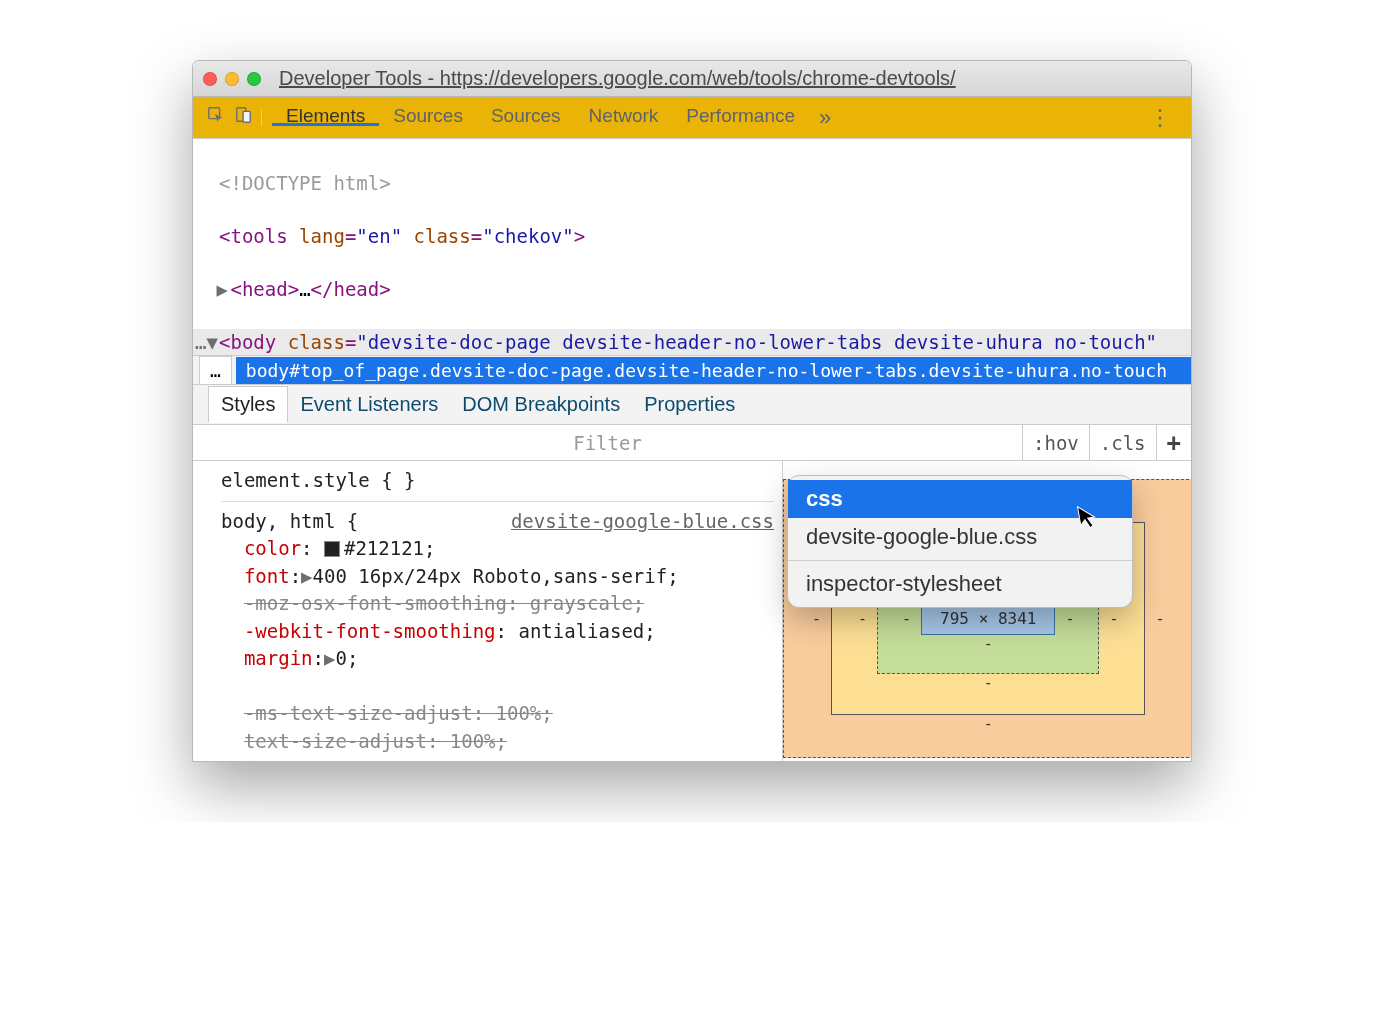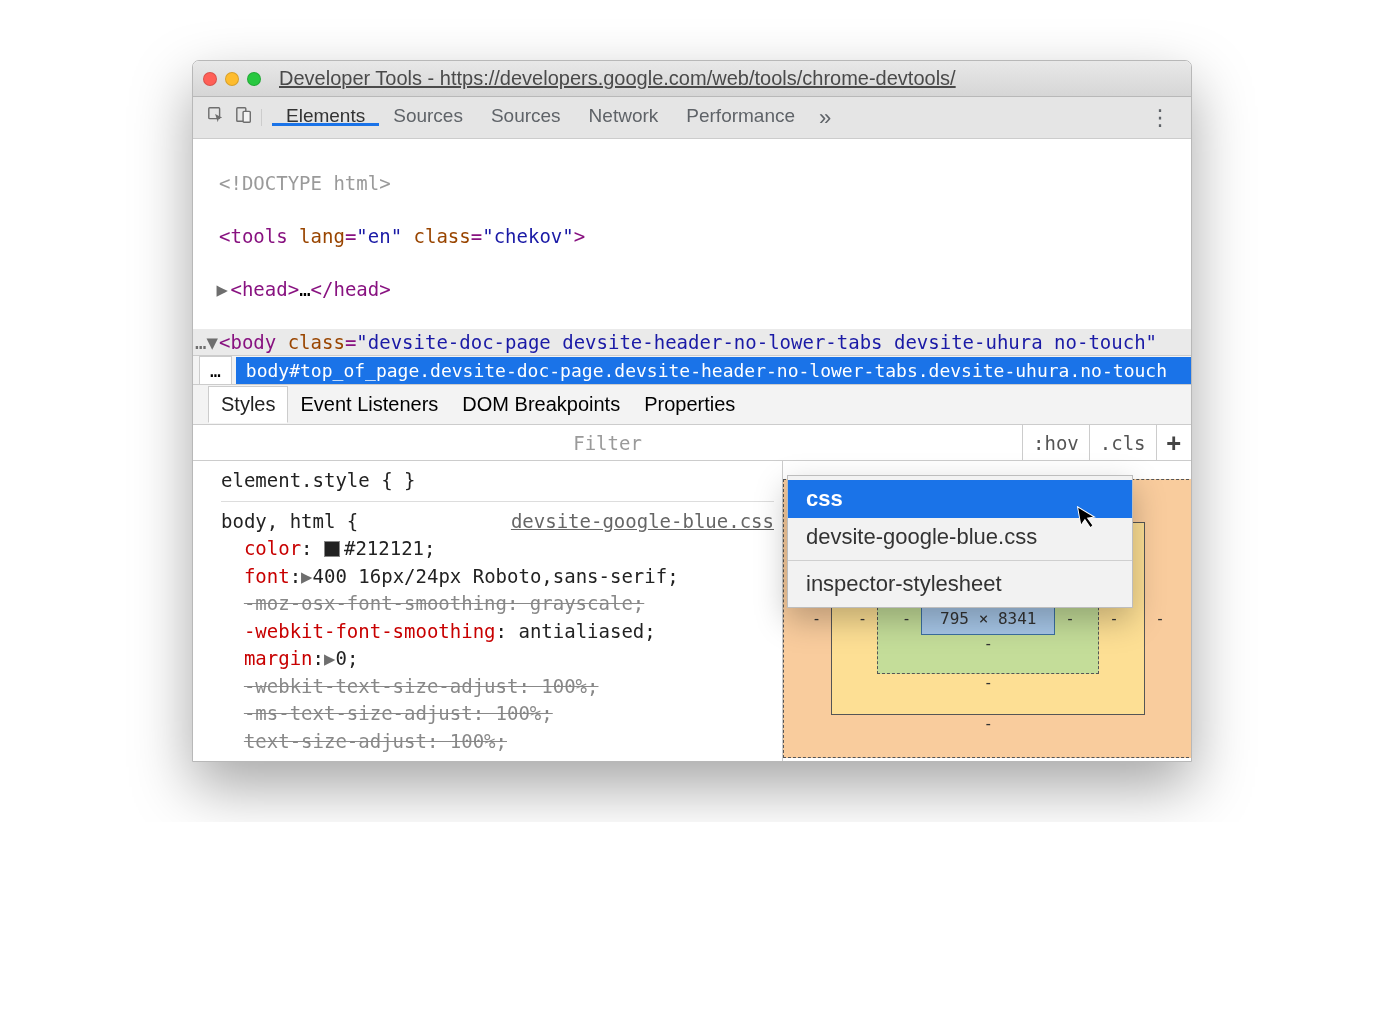--- a/index.html
+++ b/index.html
@@ -35,21 +35,21 @@
   .traffic { display:flex; gap:8px; margin-right:10px; }
   .dot { width:14px; height:14px; border-radius:50%; border:1px solid rgba(0,0,0,.15); }
   .dot.red{background:#ff5f57;} .dot.yellow{background:#febc2e;} .dot.green{background:#28c840;}
   .title { color:#4a4a4a; font-size:20px; white-space:nowrap; overflow:hidden; text-overflow:ellipsis;text-decoration:underline;}
 
   
   .devtools-tabs {
     display:flex;
     align-items:center;
     border-bottom:1px solid #ccc;
-    background:#e5e5e5;
+    background:#eab308;
     height:42px;
     padding:12px 6px;
   }
   .tool-icons { display:flex; align-items:center; gap:10px; padding:0 8px; border-right:1px solid #ccc; height:100%; }
   .tool-icons svg { width:18px; height:18px; stroke:#6e6e6e; fill:none; stroke-width:1.6; }
   .tabs { display:flex; align-items:stretch; height:100%; gap:0; margin-left:10px; }
   .tab {
     padding:0 14px; display:flex; align-items:center; color:#5f6368; font-size:19px; cursor:default;
     border-bottom:3px solid transparent;
   }
@@ -86,21 +86,21 @@
   .crumb-sel{
     background:#1a73e8; color:#fff; padding:3px 10px; margin-left:4px;
     white-space:nowrap; overflow:hidden; text-overflow:clip; flex:1;
   }
 
   
   .subtabs{
     display:flex; align-items:center; border-bottom:1px solid #ccc; background:#f3f3f3; height:40px;
     padding-left:15px;
   }
-  .subtab{ padding:6px 12px; color:#000000; font-size:20px;}
+  .subtab{ padding:6px 12px; color:#0c4a6e; font-size:20px;}
   .subtab.active{ background:#fff; border:1px solid #ccc; border-bottom-color:#fff; color:#222;}
 
   
   .filter-row{
     display:flex; align-items:center; border-bottom:1px solid #ccc; height:36px;
     font-family: Menlo, Consolas, monospace; font-size:19px; color:#777;
   }
   .filter-row .filter{ flex:1; padding:0 10px; color:#9a9a9a;text-align:center;}
   .filter-row .btn{ padding:0 10px; color:#555; border-left:1px solid #ccc; height:100%; display:flex; align-items:center;}
   .filter-row .plus{ font-weight:bold; font-size:24px; color:#444;}
@@ -135,21 +135,21 @@
   }
   .bm-content{
     border:1.5px solid #3b6fa0; background:#a6c6e7; padding:6px 18px; white-space:nowrap;
   }
   .bm-num{ font-size:15px; color:#333;}
   .bm-hnums{ display:flex; justify-content:space-between; align-items:center; gap:10px;}
 
   
   .popup{
     position:absolute; top:414px; left:594px; width:346px;
-    background:#f2f2f2; border:1px solid #bdbdbd; border-radius:0;
+    background:#f2f2f2; border:1px solid #bdbdbd; border-radius:12px;
     box-shadow:0 12px 30px rgba(0,0,0,.25);
     font-size:22px; padding:4px 0; z-index:50;
   }
   .popup .item{ padding:6px 18px; color:#333;}
   .popup .item.hl{ background:#1a73e8; color:#fff; font-weight:600;}
   .popup hr{ border:none; border-top:1px solid #cfcfcf; margin:4px 0;}
   .cursor{
     position:absolute; top:443px; left:886px; z-index:60; font-size:22px; color:#000;
     transform:rotate(-10deg);
   }
@@ -231,21 +231,21 @@
 <span>}</span>
       </div>
       <div>
 <span class="src">devsite-google-blue.css</span>
 <span>body, html {</span><br>
 &nbsp;&nbsp;<span class="prop">color</span>: <span class="swatch"></span><span class="val">#212121;</span><br>
 &nbsp;&nbsp;<span class="prop">font</span>:<span class="shorthand-tri">▶</span><span class="val">400 16px/24px Roboto,sans-serif;</span><br>
 &nbsp;&nbsp;<span class="strike">-moz-osx-font-smoothing: grayscale;</span><br>
 &nbsp;&nbsp;<span class="prop">-webkit-font-smoothing</span>: <span class="val">antialiased;</span><br>
 &nbsp;&nbsp;<span class="prop">margin</span>:<span class="shorthand-tri">▶</span><span class="val">0;</span><br>
-&nbsp;&nbsp;<span class="strike">-webkit-text-size-adjust: 100%;</span><br>
+&nbsp;&nbsp;<br>
 &nbsp;&nbsp;<span class="strike">-ms-text-size-adjust: 100%;</span><br>
 &nbsp;&nbsp;<span class="strike">text-size-adjust: 100%;</span>
       </div>
     </div>
 
     <div class="boxmodel">
       <div class="bm-margin">
         <div class="bm-num">-</div>
         <div class="bm-hnums">
           <span class="bm-num">-</span>

